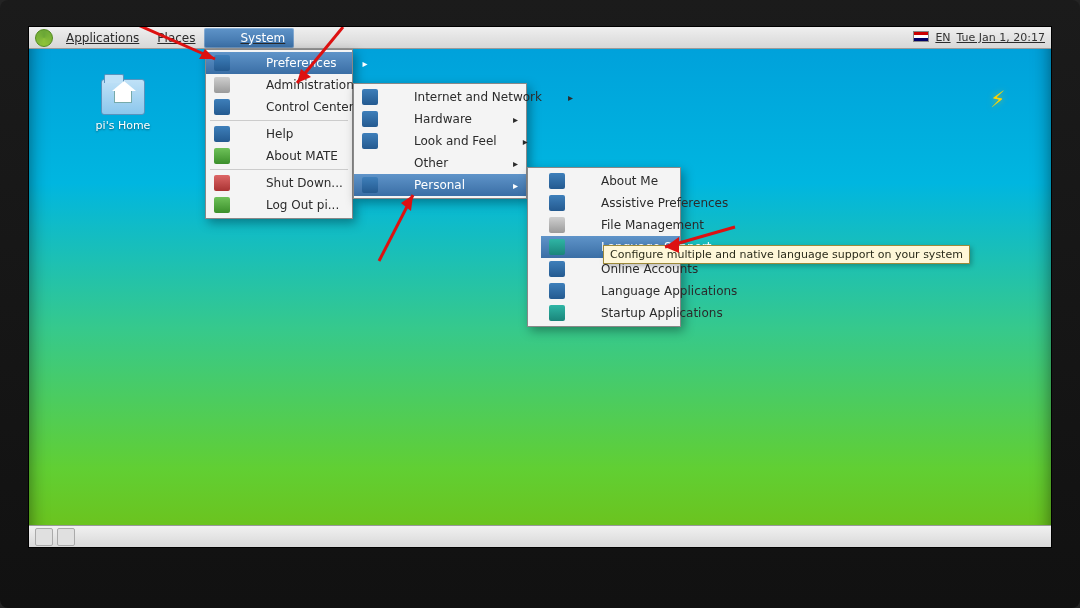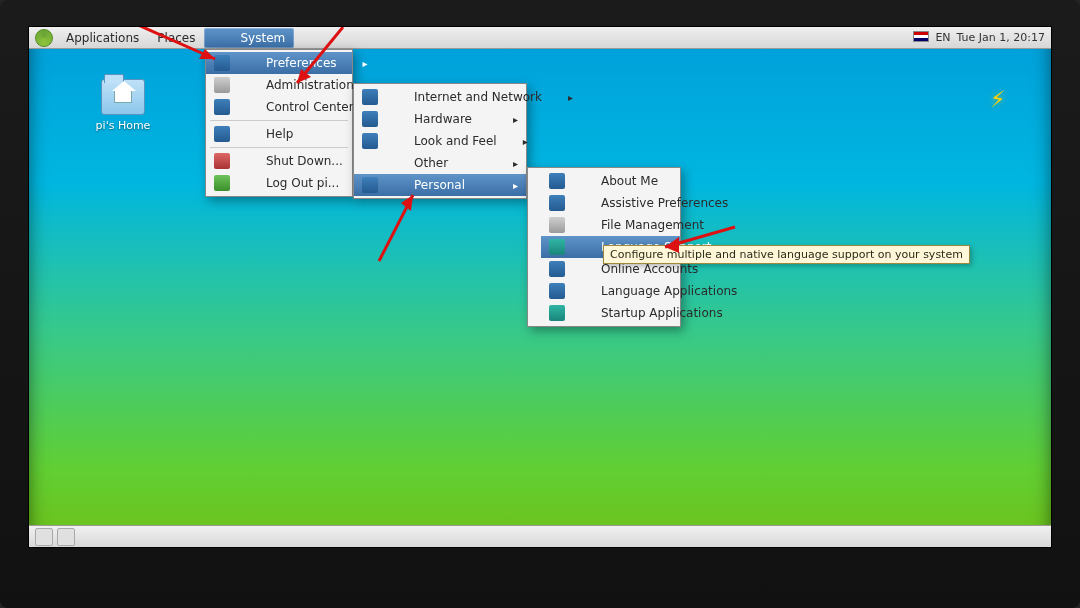--- a/index.html
+++ b/index.html
@@ -22,21 +22,21 @@
     box-shadow: inset 0 0 18px rgba(0,0,0,.5);
     overflow: hidden;
   }
 
   
   .top-panel {
     position: absolute; top:0; left:0; right:0; height: 22px;
     background: linear-gradient(#efefef,#d7d7d7);
     border-bottom:1px solid #999;
     display:flex; align-items:center;
-    font-size: 12px; color:#2b2b2b;
+    font-size: 12px; color:#2b2b2b;text-decoration:underline;
   }
   .panel-logo { width:18px; height:18px; margin:0 4px 0 6px;
     border-radius:50%; background:conic-gradient(#6aa636,#8dc23a,#6aa636);
     border:1px solid #528a1f; }
   .panel-menus { display:flex; }
   .panel-menu { padding: 3px 9px; cursor:default; }
   .panel-menu.sel { background: linear-gradient(#5f94c9,#3a6ea5); color:#fff;
     border-radius:2px; box-shadow: inset 0 0 0 1px rgba(255,255,255,.25); padding-left: 36px; }
   .panel-spacer { flex:1; }
   .tray { display:flex; gap:6px; padding-right:6px; }
@@ -159,20 +159,26 @@
           </span>
       <span class="txt">Control Center</span>
     </div>
     <hr>
     <div class="mi">
       <span class="ic">
             <span class="ic-box b-blue"></span>
           </span>
       <span class="txt">Help</span>
     </div>
+    <div class="mi">
+      <span class="ic">
+            <span class="ic-box b-green"></span>
+          </span>
+      <span class="txt">About MATE</span>
+    </div>
     <hr>
     <div class="mi">
       <span class="ic">
             <span class="ic-box b-red"></span>
           </span>
       <span class="txt">Shut Down...</span>
     </div>
     <div class="mi">
       <span class="ic">
             <span class="ic-box b-green"></span>

